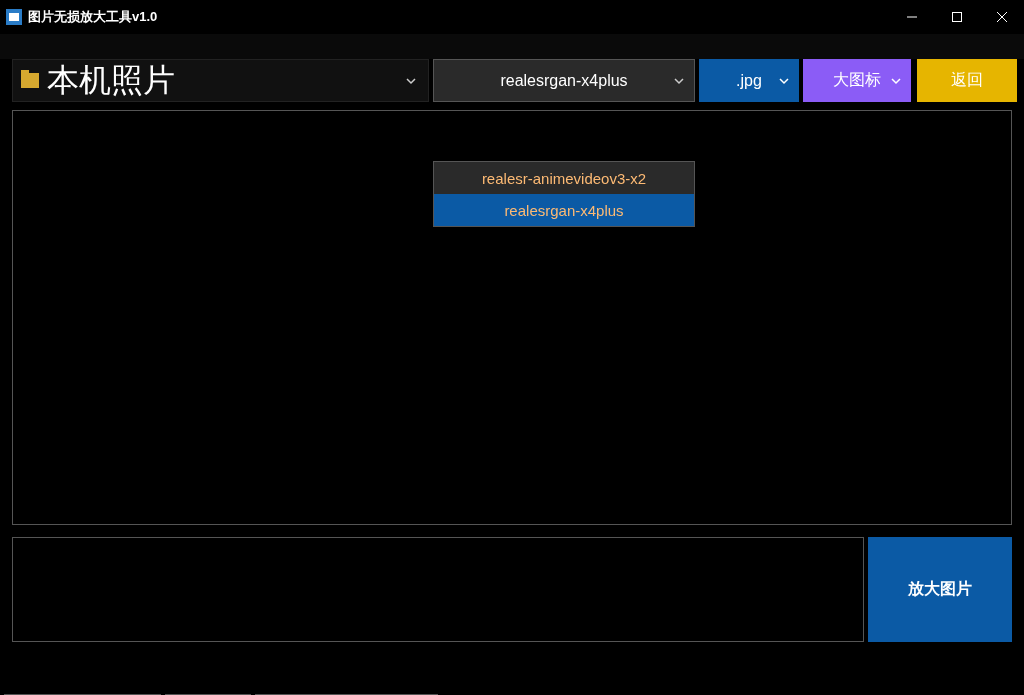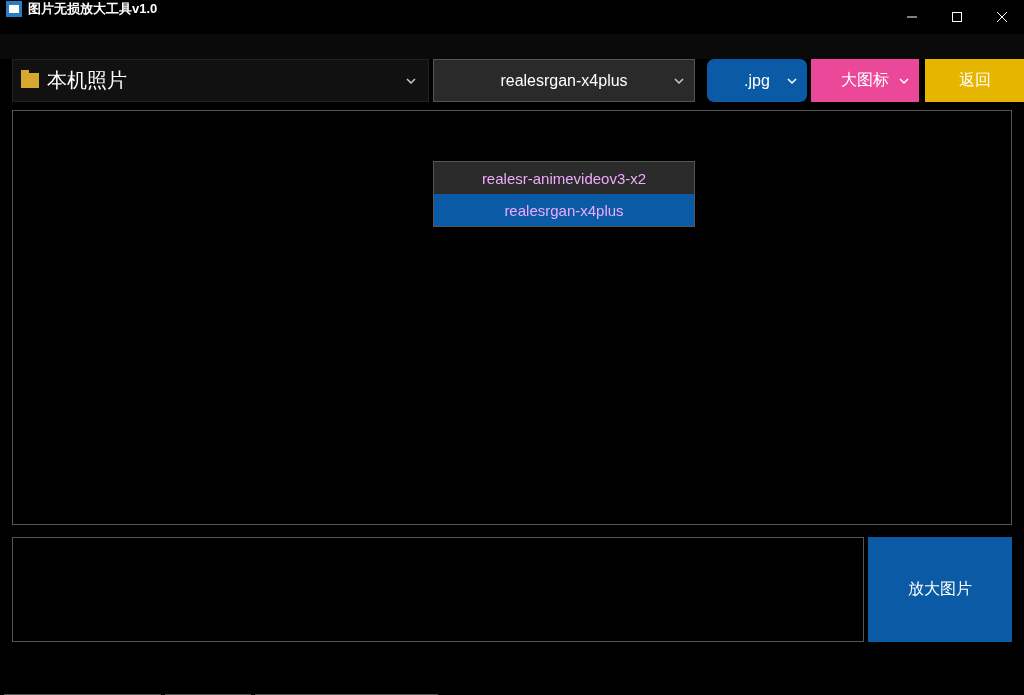--- a/index.html
+++ b/index.html
@@ -11,21 +11,21 @@
     body {
       width: 1024px;
       height: 695px;
       background: #0a0a0a;
       overflow: hidden;
     }
     .titlebar {
       height: 34px;
       background: #000000;
       display: flex;
-      align-items: flex-start;
+      align-items: center;
       justify-content: space-between;
       padding-left: 6px;
     }
     .titlebar-left {
       display: flex;
       align-items: center;
       gap: 6px;
     }
     .app-icon {
       width: 16px;
@@ -82,21 +82,21 @@
       height: 15px;
       background: #d6a82f;
       margin-right: 8px;
       position:relative;
     }
     .folder-icon::before{
       content:'';position:absolute;top:-3px;left:0;width:8px;height:3px;background:#d6a82f;
     }
     .source-text {
       color: #ffffff;
-      font-size: 20px;
+      font-size: 32px;
     }
     .caret {
       position: absolute;
       right: 12px;
       color: #cccccc;
     }
     .caret svg{width:10px;height:10px;}
     .model-select {
       flex: 0 0 262px;
       background: #2a2a2a;
@@ -111,28 +111,27 @@
       color: #ffffff;
       font-size: 16px;
     }
     .format-select {
       flex: 0 0 100px;
       background: #0b5aa5;
       display: flex;
       align-items: center;
       justify-content: center;
       position: relative;
-      margin-left: 12px;
+      margin-left: 4px;
       color:#fff;
       font-size:16px;
-      border-radius:7px;
     }
     .view-select {
       flex: 0 0 108px;
-      background: #ec4899;
+      background: #8b5cf6;
       display: flex;
       align-items: center;
       justify-content: center;
       position: relative;
       margin-left: 4px;
       color:#fff;
       font-size:16px;
     }
     .back-btn {
       flex: 0 0 100px;
@@ -148,20 +147,21 @@
       margin: 8px 12px 0 12px;
       height: 415px;
       border: 1px solid #555555;
       background: #000000;
     }
     .bottom-row {
       display: flex;
       margin: 12px 12px 0 12px;
       height: 105px;
       gap: 4px;
+      font-weight: bold;
     }
     .log-area {
       flex: 1;
       border: 1px solid #555555;
       background: #000000;
     }
     .enlarge-btn {
       flex: 0 0 144px;
       background: #0b5aa5;
       display: flex;
@@ -197,21 +197,21 @@
       width: 262px;
       background: #2a2a2a;
       border: 1px solid #555;
       z-index: 10;
     }
     .dropdown-item {
       height: 32px;
       display: flex;
       align-items: center;
       justify-content: center;
-      color: #f0abfc;
+      color: #fdba74;
       font-size: 15px;
     }
     .dropdown-item.selected {
       background: #0b5aa5;
     }
     .dd-caret{position:absolute;right:10px;}
     .dd-caret svg{width:10px;height:10px;}
   </style>
 </head>
 <body>

